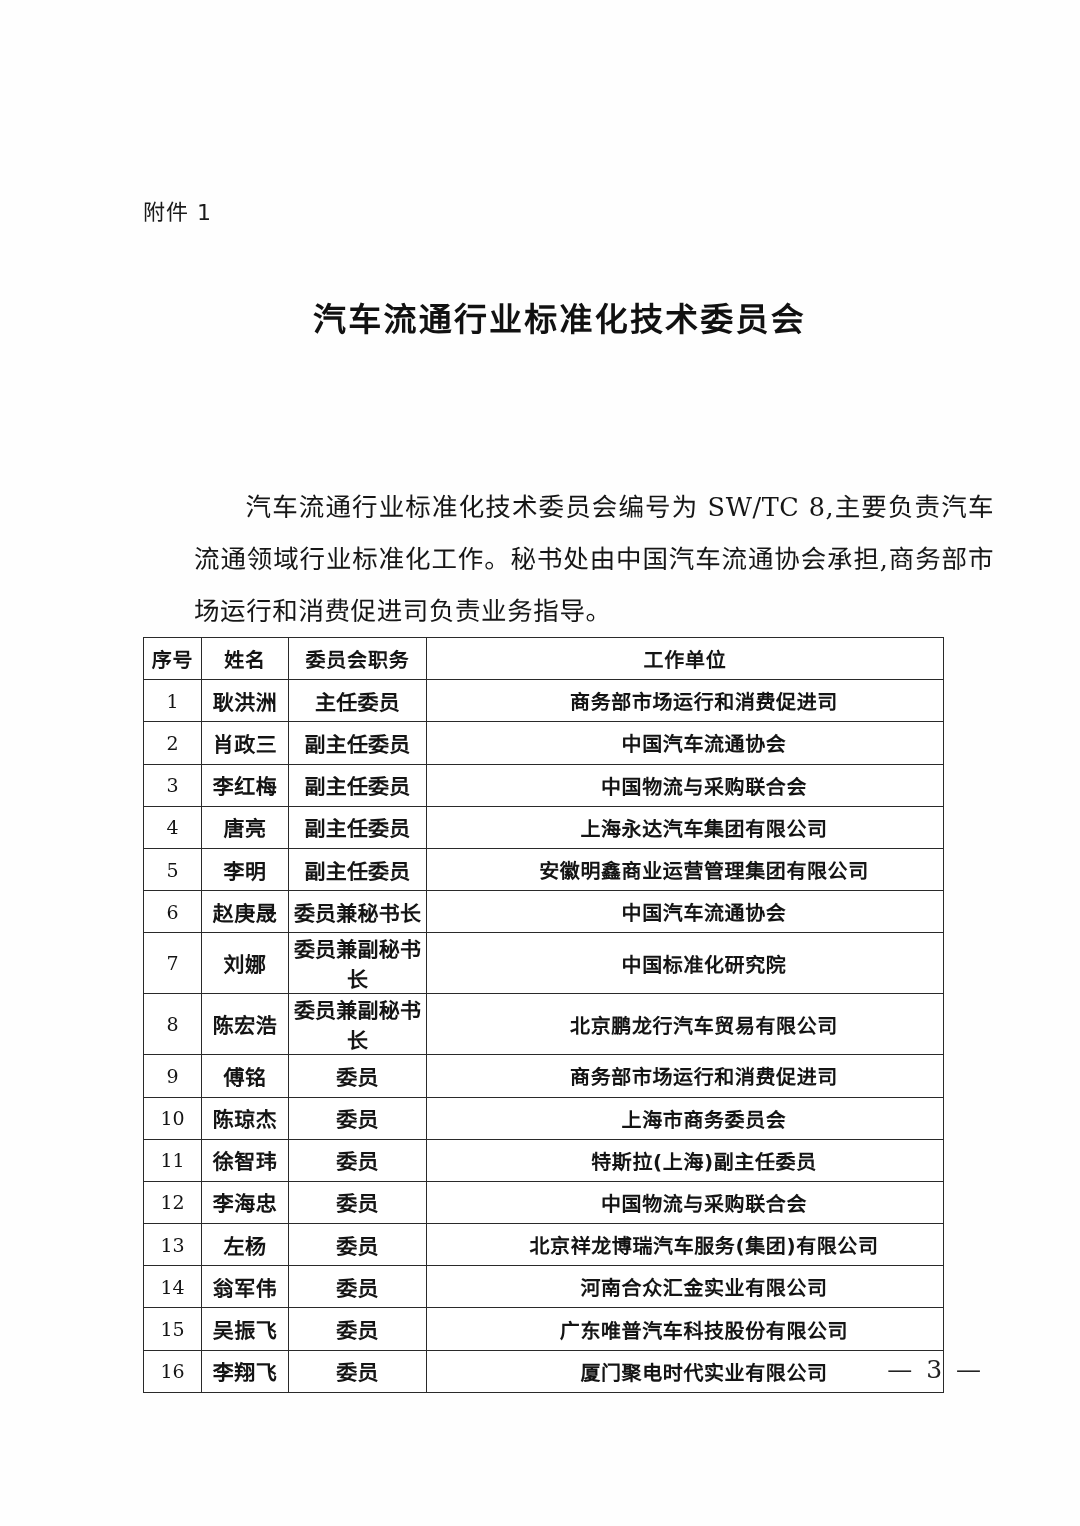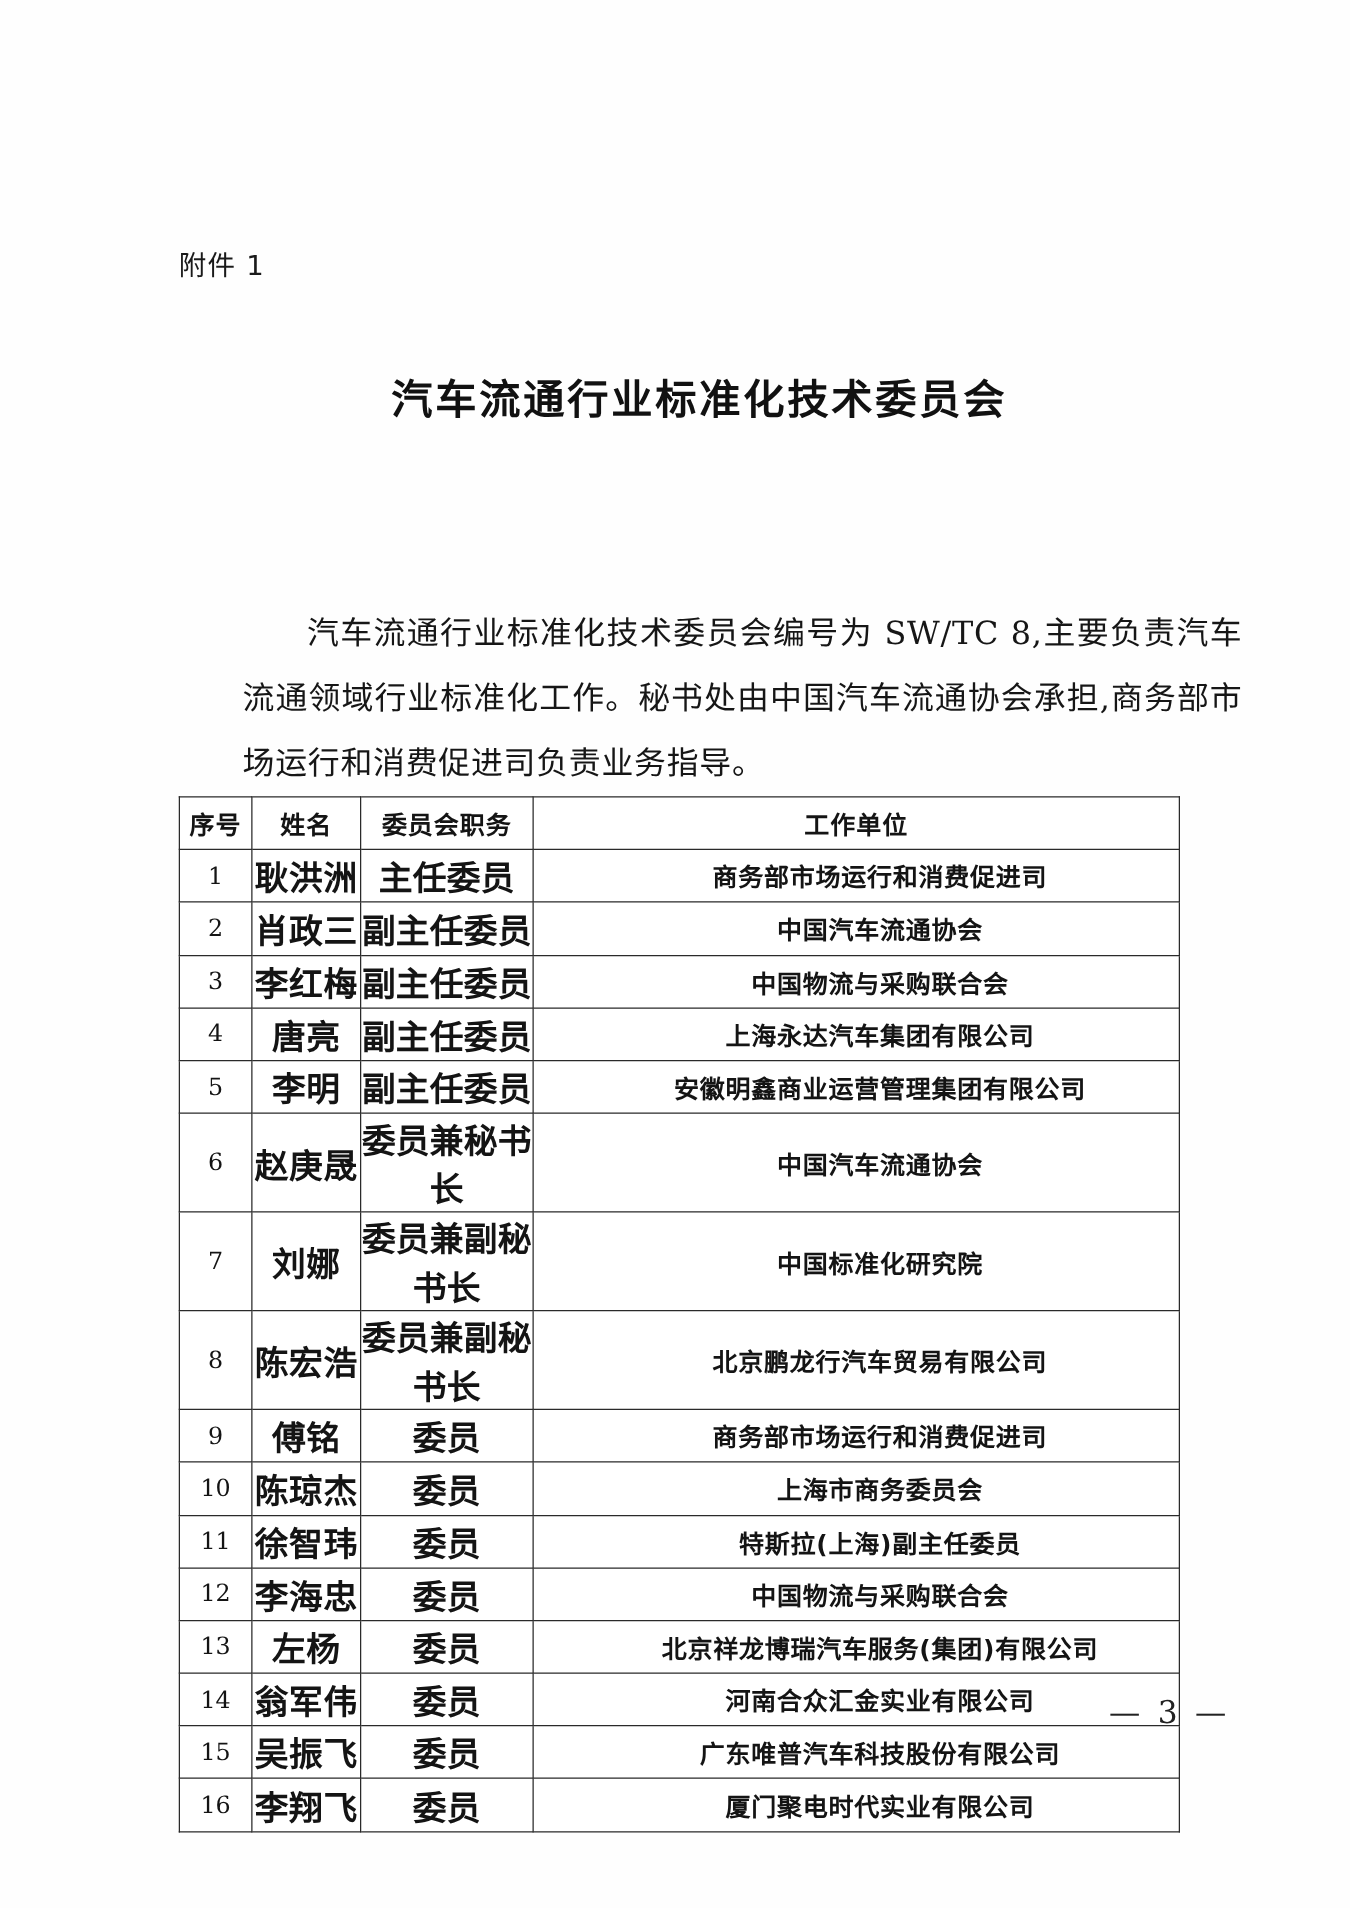--- a/index.html
+++ b/index.html
@@ -105,21 +105,21 @@
     letter-spacing: 0.8px;
     font-family: "DejaVu Sans", "Liberation Sans", sans-serif;
   }
   .committee-table td.seq {
     font-size: 19px;
     font-family: "DejaVu Serif", "Liberation Serif", serif;
     letter-spacing: 0;
   }
   .committee-table td.name,
   .committee-table td.role {
-    font-size: 27px;
+    font-size: 21px;
     font-weight: bold;
     letter-spacing: 0.5px;
     font-family: "DejaVu Sans", "Liberation Sans", sans-serif;
   }
   .committee-table td.role { letter-spacing: 0.2px; text-align: center; }
   .committee-table td.org {
     font-size: 20px;
     font-weight: bold;
     letter-spacing: 0.6px;
     font-family: "DejaVu Sans", "Liberation Sans", sans-serif;

